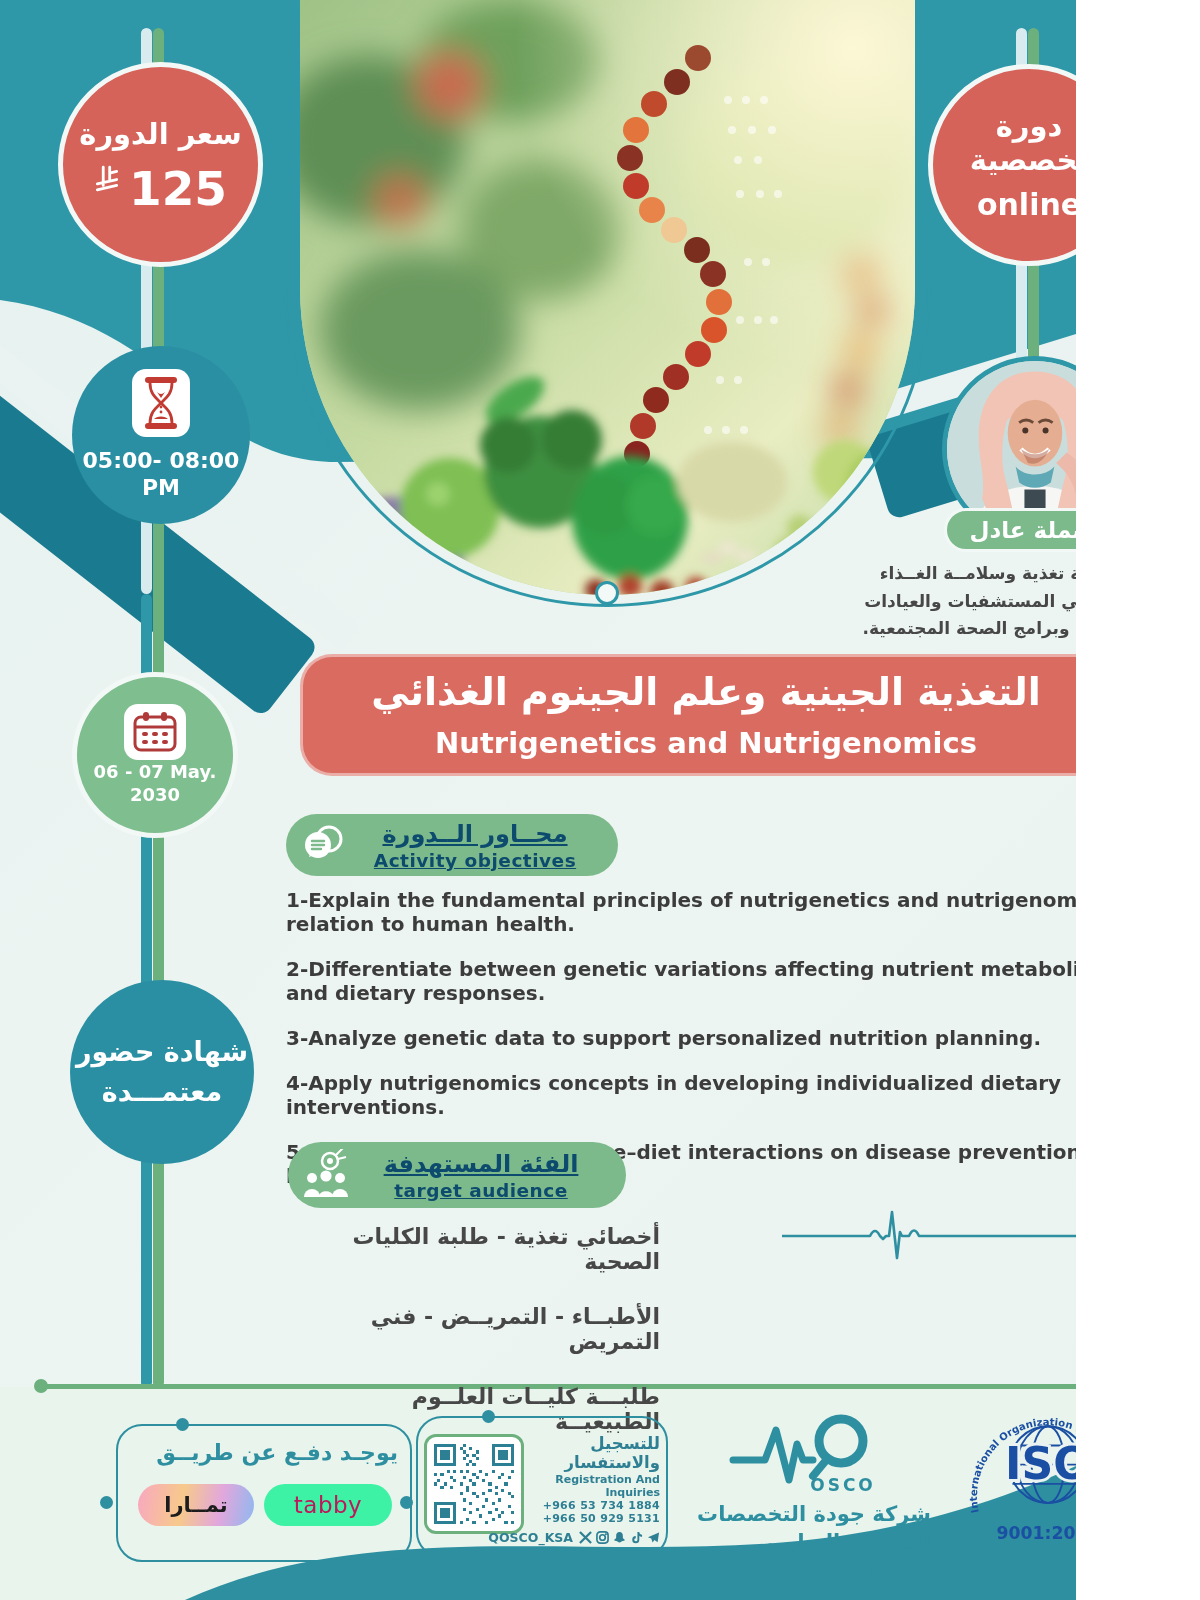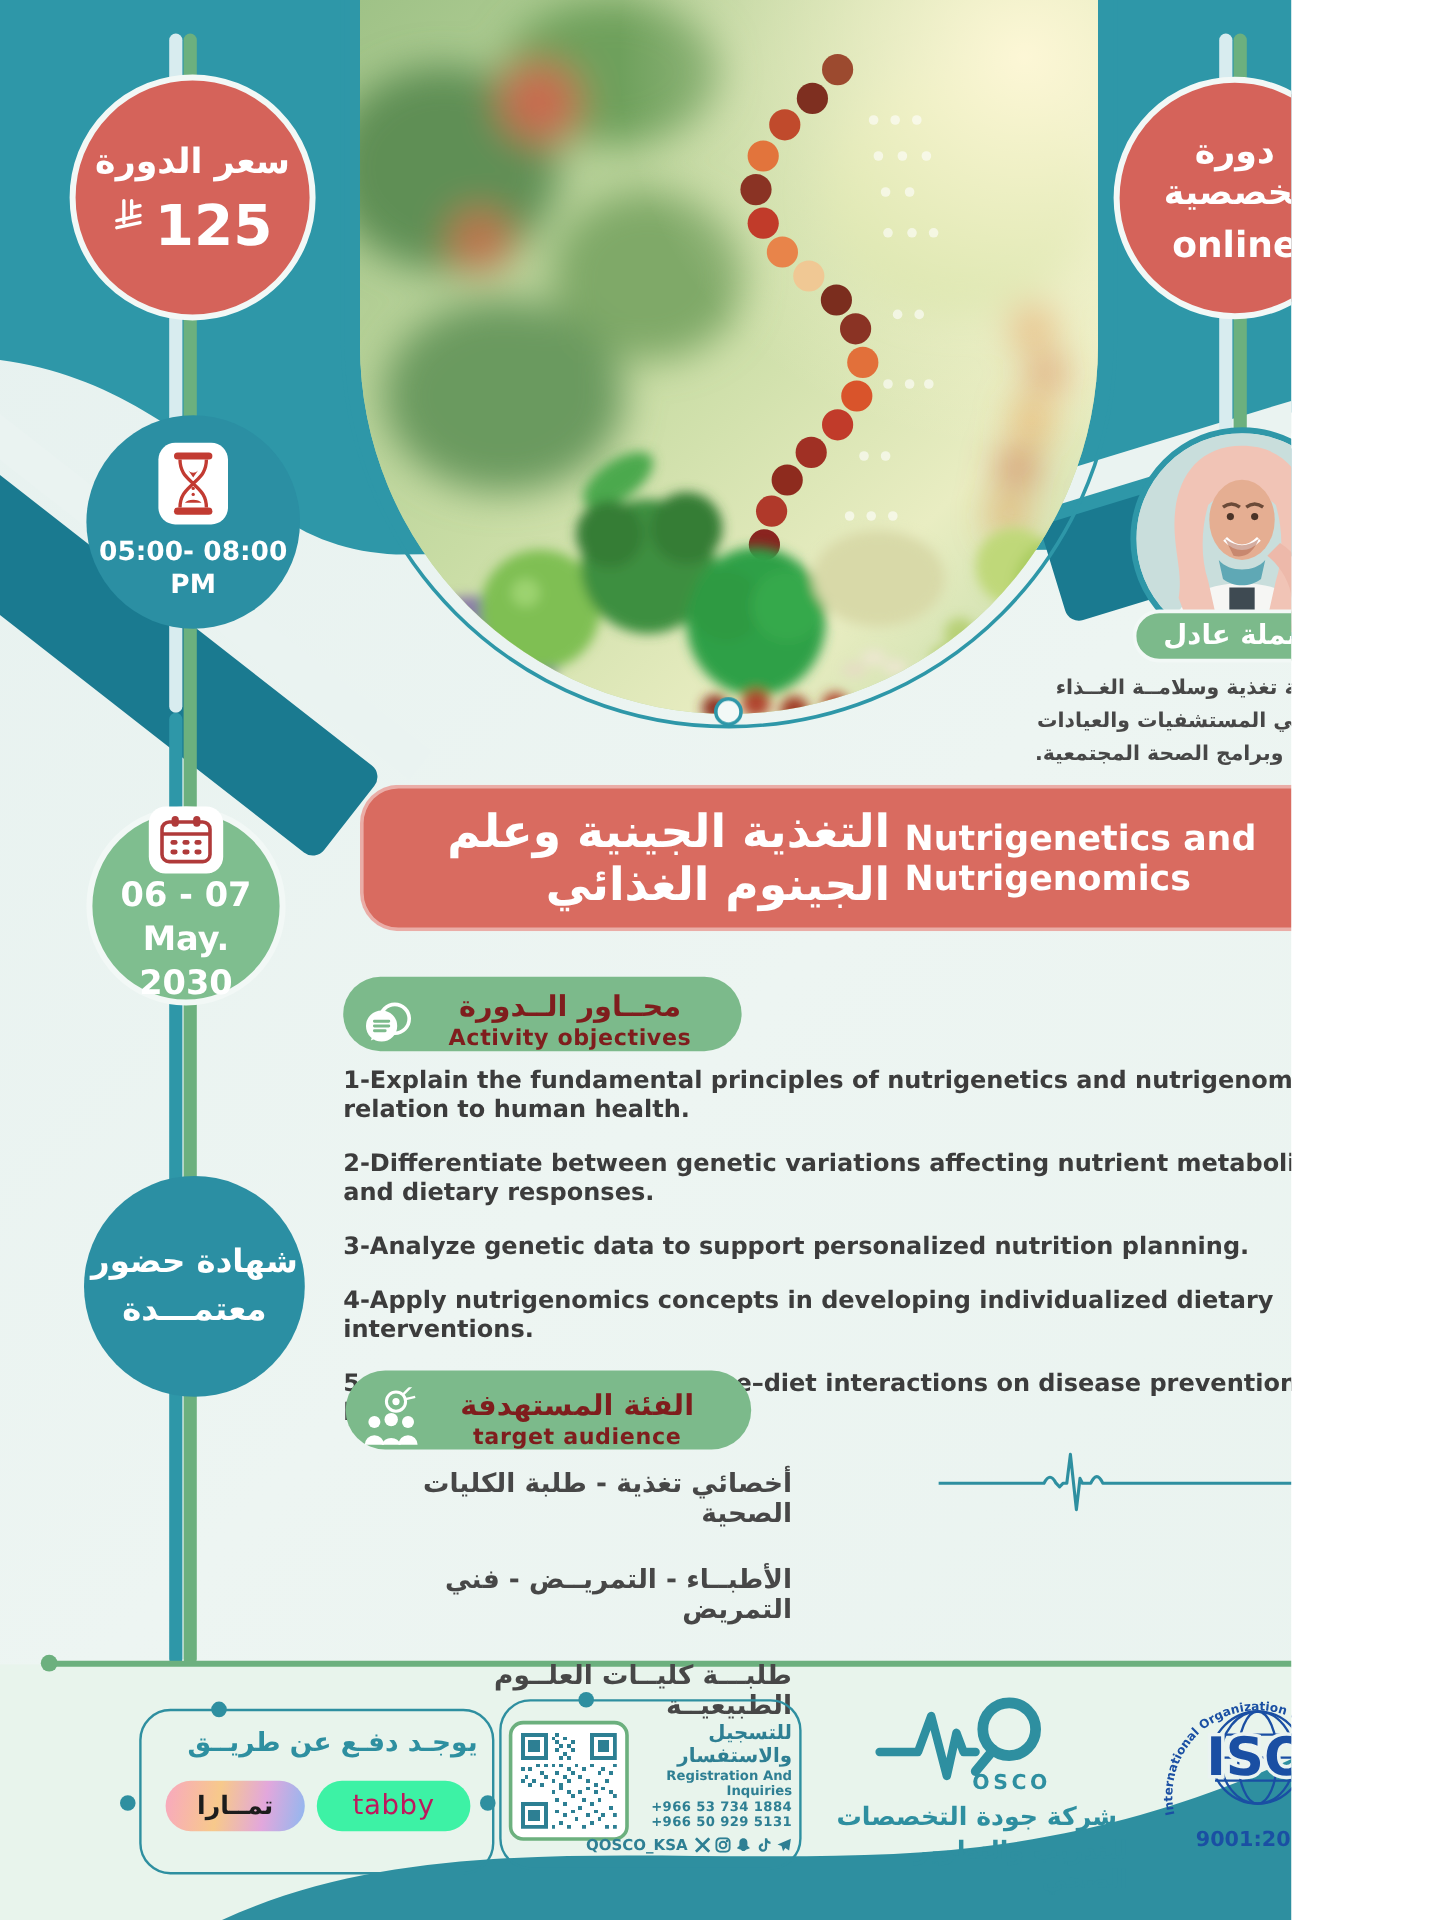--- a/index.html
+++ b/index.html
@@ -38,28 +38,28 @@
             border:5px solid #2E97A8; overflow:hidden; z-index:3; background:#CFE3E0; }
   .name-badge { position:absolute; left:944px; top:508px; width:206px; height:44px; background:#7CBA8B;
                 border:3px solid #F2F8F6; border-radius:24px; display:flex; align-items:center;
                 justify-content:center; color:#fff; font-size:23px; font-weight:700; z-index:3; }
   .bullets { position:absolute; left:846px; top:560px; width:306px; direction:rtl; text-align:right;
              color:#474747; font-size:17px; font-weight:700; line-height:1.62; z-index:3; }
   .bullets .dot::before { content:"•  "; color:#474747; }
 
   
   .banner { position:absolute; left:300px; top:654px; width:812px; height:122px; background:#D96B60;
-            border:3px solid rgba(255,255,255,.45); border-radius:32px; display:flex; flex-direction:row;
+            border:3px solid rgba(255,255,255,.45); border-radius:32px; display:flex; flex-direction:column;
             align-items:center; justify-content:center; gap:12px; color:#fff; z-index:3; }
   .banner-ar { font-size:38px; font-weight:800; }
   .banner-en { font-size:29px; font-weight:700; }
 
   
-  .gbadge { position:absolute; background:#7CBA8B; border-radius:33px; display:flex; align-items:flex-end;
-            color:#7f1d1d; z-index:3; }
+  .gbadge { position:absolute; background:#7CBA8B; border-radius:33px; display:flex; align-items:center;
+            color:#0c4a6e; z-index:3;text-decoration:underline; }
   .gbadge .txt { flex:1; text-align:center; display:flex; flex-direction:column; gap:2px; }
   .gbadge .ar { font-size:24px; font-weight:800; }
   .gbadge .en { font-size:18.5px; font-weight:700; letter-spacing:.5px; }
 
   .obj-list { position:absolute; left:286px; top:888px; width:866px; z-index:3; }
   .obj-list p { font-size:20px; color:#3C3C3C; font-weight:600; margin-bottom:21px; }
 
   .aud-list { position:absolute; left:300px; top:1224px; width:360px; direction:rtl; text-align:right;
               z-index:3; }
   .aud-list p { font-size:22px; color:#474747; font-weight:700; margin-bottom:30px; }
@@ -305,21 +305,21 @@
         <g fill="#B03A3A">
           <rect x="9" y="21" width="6" height="4" rx="2"></rect>
             <rect x="19" y="21" width="6" height="4" rx="2"></rect>
             <rect x="29" y="21" width="6" height="4" rx="2"></rect>
           <rect x="9" y="29" width="6" height="4" rx="2"></rect>
             <rect x="19" y="29" width="6" height="4" rx="2"></rect>
             <rect x="29" y="29" width="6" height="4" rx="2"></rect>
         </g>
       </svg>
     </div>
-    <div style="font-size:28px;font-weight:800;margin-top:0;line-height:1.3">
+    <div style="font-size:18px;font-weight:800;margin-top:0;line-height:1.3">
       <div>06 - 07  May.</div>
       <div>2030</div>
     </div>
   </div>
 
   <div class="circle teal-c" style="left:70px;top:980px;width:184px;height:184px">
     <div dir="rtl" style="font-size:27px;font-weight:800;line-height:1.5">
       <div>شهادة حضور</div>
       <div>معتمـــدة</div>
     </div>

